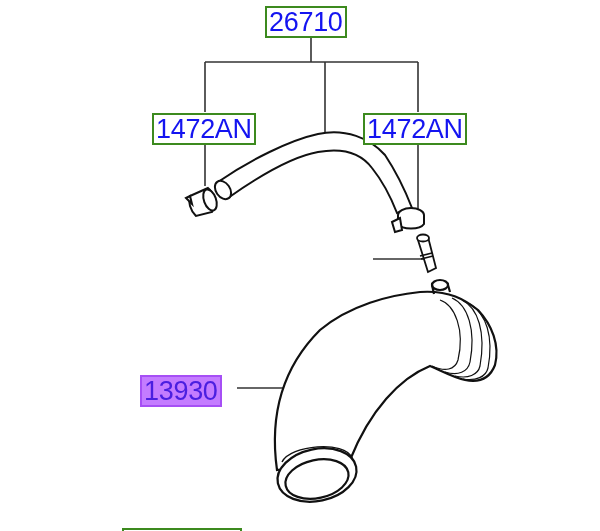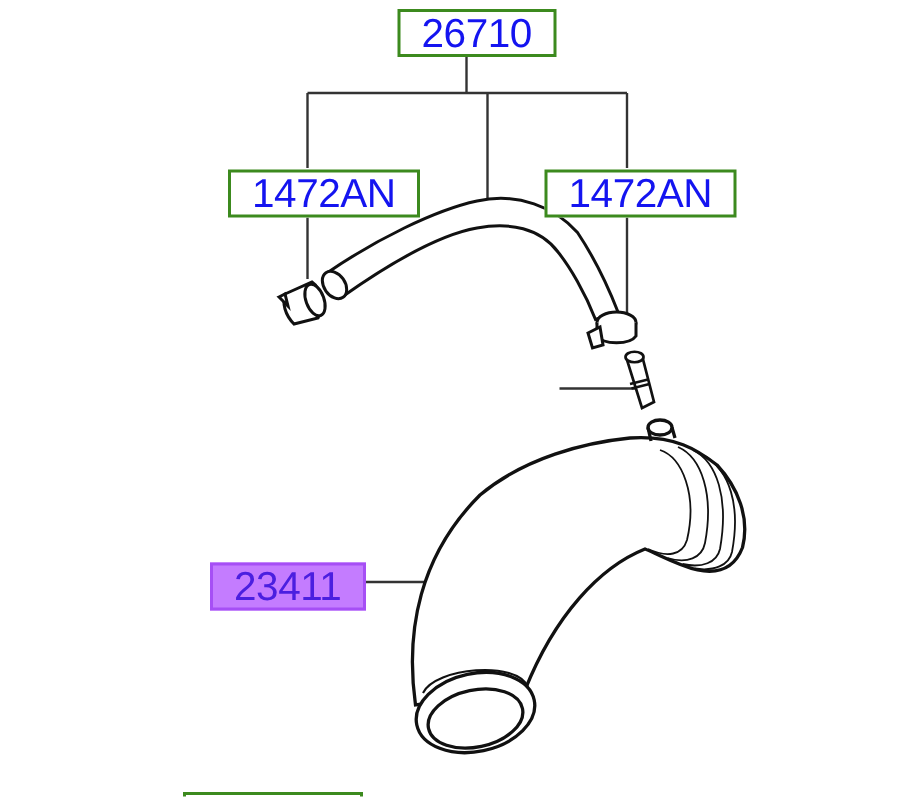--- a/index.html
+++ b/index.html
@@ -7,21 +7,21 @@
     .canvas { position: absolute; left: 0; top: 0; width: 600px; height: 531px; }
     .lbl {
       position: absolute;
       box-sizing: border-box;
       border: 2px solid #3c8a1e;
       background: #ffffff;
       color: #1414f0;
       font-family: "Liberation Sans", sans-serif;
       font-size: 27px;
       line-height: 28px;
-      padding: 0 14px;
+      padding: 0 2px;
       white-space: nowrap;
       cursor: pointer;
       letter-spacing: -0.3px;
     }
     .lbl.selected {
       background: #c47cff;
       border-color: #a64ff5;
       color: #4b1fe0;
     }
     svg { position: absolute; left: 0; top: 0; }
@@ -81,16 +81,16 @@
 
       <ellipse cx="317" cy="475" rx="40" ry="26" transform="rotate(-12 317 475)"></ellipse>
       <ellipse cx="317" cy="479" rx="32" ry="19" transform="rotate(-12 317 479)"></ellipse>
       <path d="M 282 462 C 290 445, 345 440, 352 458" fill="none" stroke-width="1.4"></path>
     </g>
   </svg>
 
   <div class="lbl" style="left:265px; top:6px;">26710</div>
   <div class="lbl" style="left:152px; top:113px;">1472AN</div>
   <div class="lbl" style="left:363px; top:113px;">1472AN</div>
-  <div class="lbl selected" style="left:140px; top:375px;">23411</div>
+  <div class="lbl selected" style="left:140px; top:375px;">13930</div>
 
   <div class="lbl" style="left:122px; top:528px; width:120px; height:20px;"></div>
 </div>
 
 </body></html>

